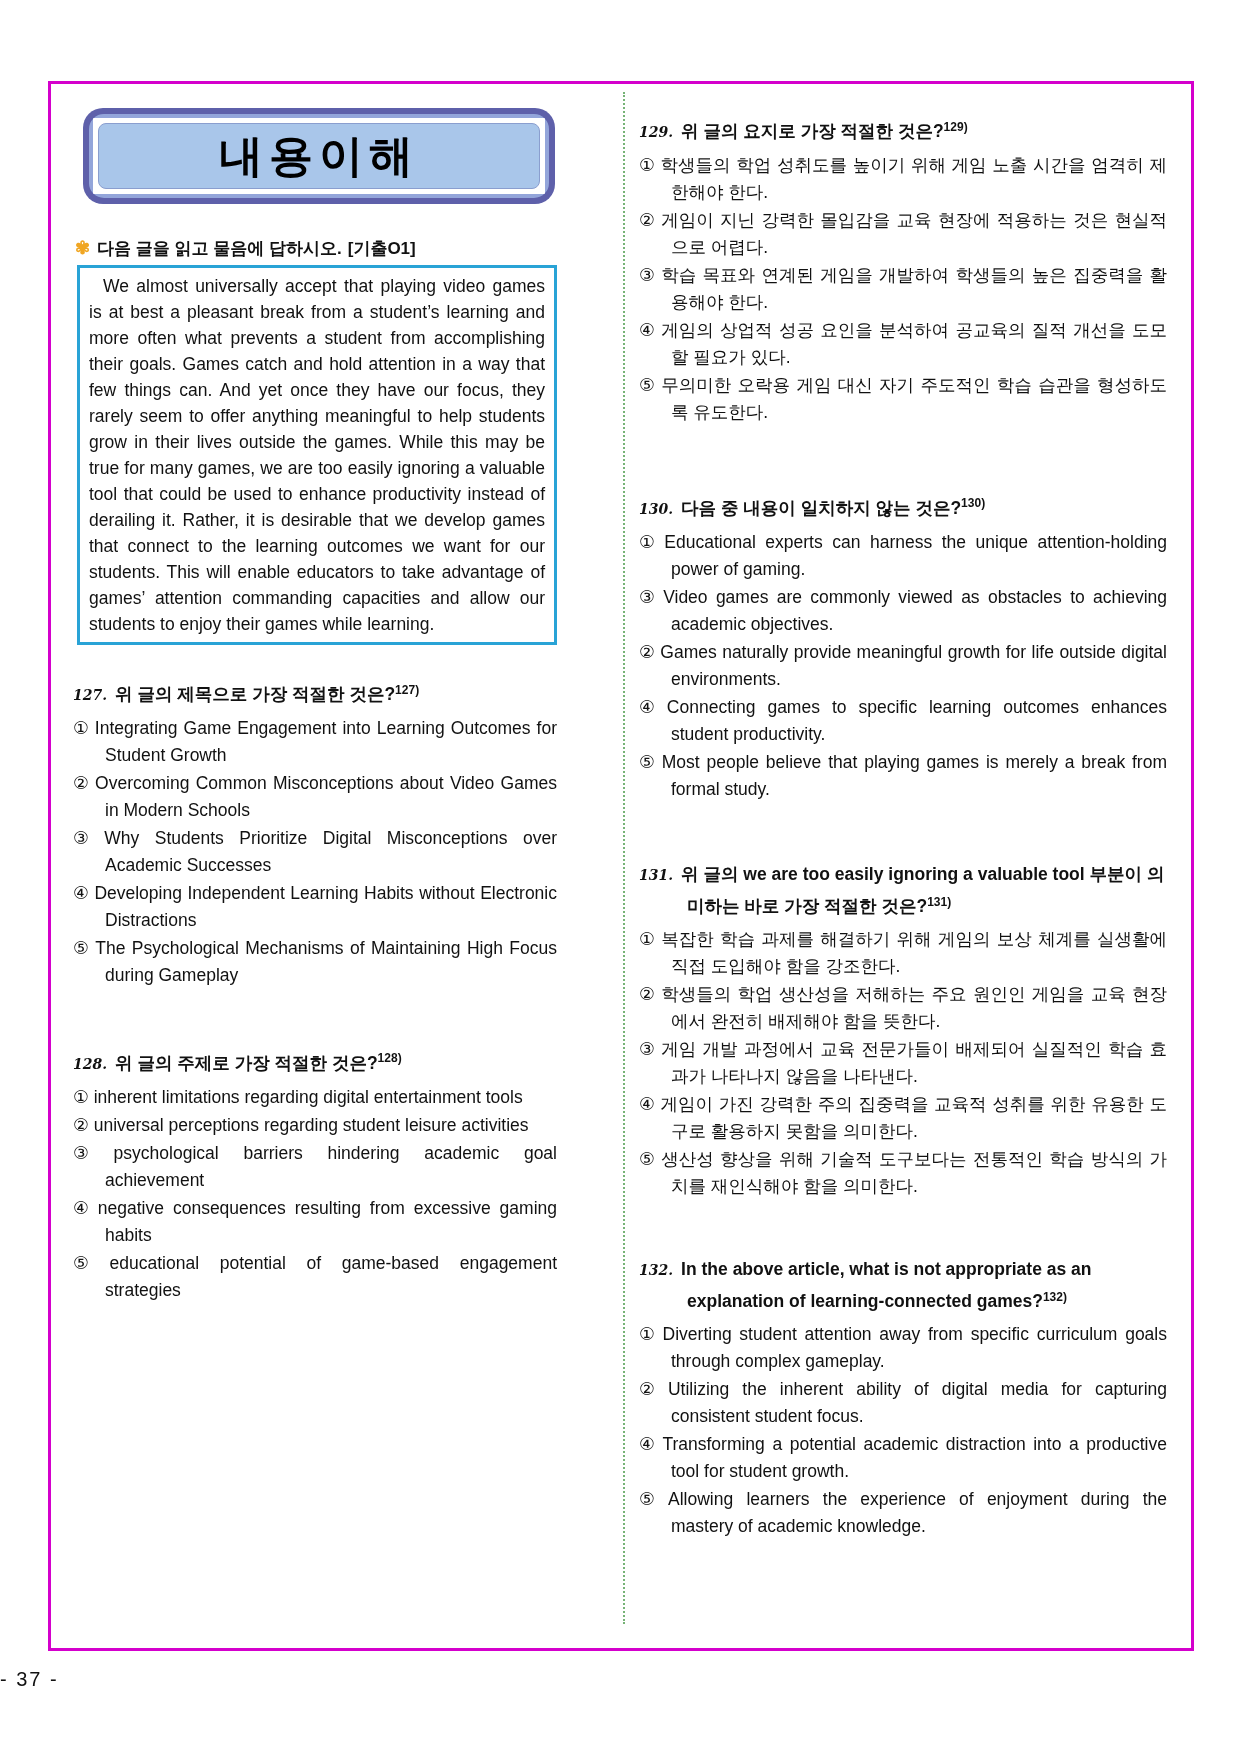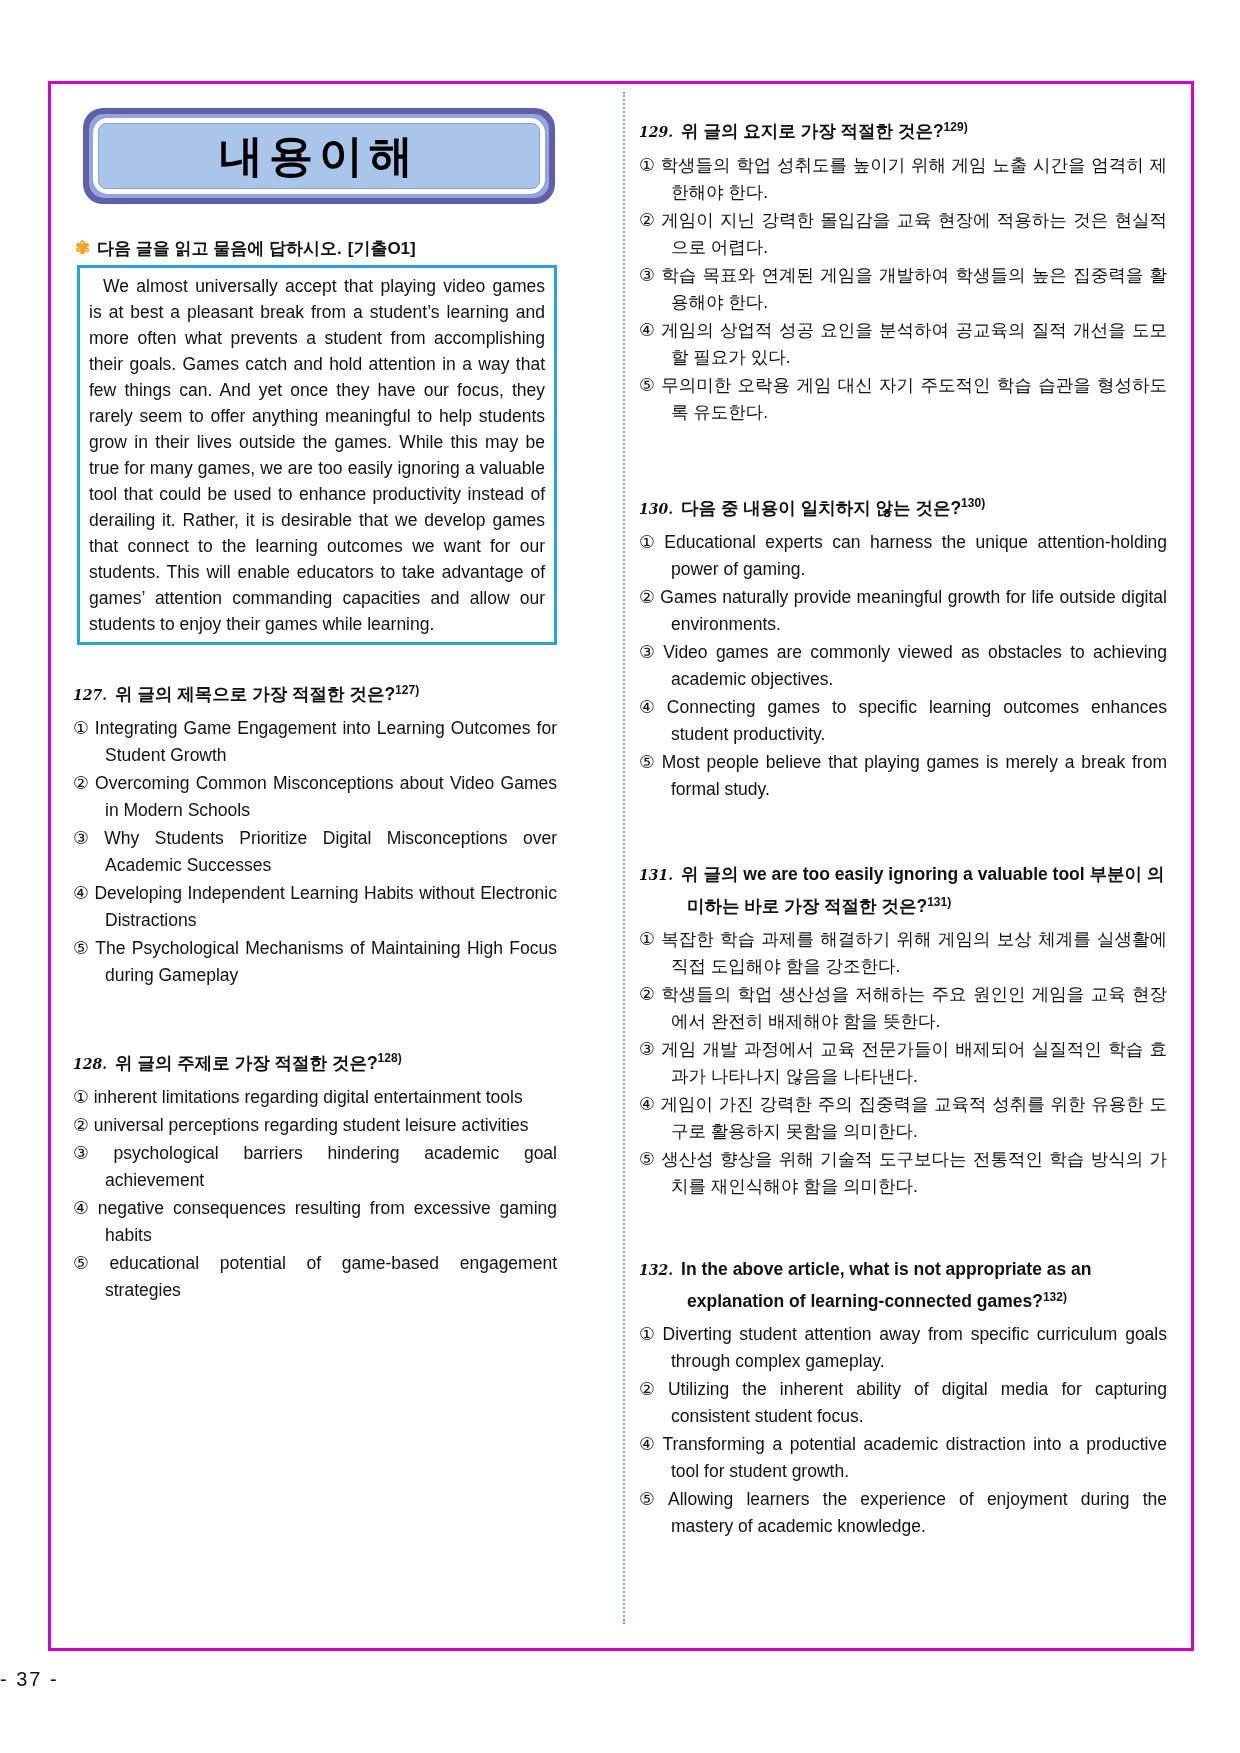--- a/index.html
+++ b/index.html
@@ -16,21 +16,21 @@
     position:absolute; left:572px; top:8px; bottom:24px; width:0;
     border-left:2px dotted #76b376;
   }
   .col { position:absolute; top:0; }
   .col-left  { left:22px;  width:484px; }
   .col-right { left:588px; width:528px; }
 
   
   .tb1 { margin:24px 2px 0 10px; border-radius:20px; background:#5e60aa; padding:6px; }
   .tb2 { border-radius:15px; background:#93a5da; padding:4px; }
-  .tb3 { border-radius:15px; background:#ffffff; padding:5px; }
+  .tb3 { border-radius:1px; background:#ffffff; padding:5px; }
   .tb4 { border-radius:8px; background:#a9c6ea; border:1px solid #8a9ecf; text-align:center; }
   .title-text {
     font-size:44px; font-weight:900; letter-spacing:6px; line-height:64px; color:#000;
   }
 
   
   .instr { margin:32px 0 0 2px; font-size:17px; font-weight:700; line-height:24px; }
   .flower { color:#f0a623; font-size:18px; margin-right:7px; }
   .src-tag { margin-left:6px; }
 
@@ -130,22 +130,22 @@
       <div class="opt"><span class="mark">③</span><span>학습 목표와 연계된 게임을 개발하여 학생들의 높은 집중력을 활용해야 한다.</span></div>
       <div class="opt"><span class="mark">④</span><span>게임의 상업적 성공 요인을 분석하여 공교육의 질적 개선을 도모할 필요가 있다.</span></div>
       <div class="opt"><span class="mark">⑤</span><span>무의미한 오락용 게임 대신 자기 주도적인 학습 습관을 형성하도록 유도한다.</span></div>
     </div>
 
     <div class="q q130">
       <div class="qhead">
         <span class="qnum">130.</span><span class="qprompt">다음 중 내용이 일치하지 않는 것은?</span><sup class="fn">130)</sup>
       </div>
       <div class="opt"><span class="mark">①</span><span>Educational experts can harness the unique attention-holding power of gaming.</span></div>
+      <div class="opt"><span class="mark">③</span><span>Video games are commonly viewed as obstacles to achieving academic objectives.</span></div>
       <div class="opt"><span class="mark">②</span><span>Games naturally provide meaningful growth for life outside digital environments.</span></div>
-      <div class="opt"><span class="mark">③</span><span>Video games are commonly viewed as obstacles to achieving academic objectives.</span></div>
       <div class="opt"><span class="mark">④</span><span>Connecting games to specific learning outcomes enhances student productivity.</span></div>
       <div class="opt"><span class="mark">⑤</span><span>Most people believe that playing games is merely a break from formal study.</span></div>
     </div>
 
     <div class="q q131">
       <div class="qhead">
         <span class="qnum">131.</span><span class="qprompt">위 글의 we are too easily ignoring a valuable tool 부분이 의미하는 바로 가장 적절한 것은?</span><sup class="fn">131)</sup>
       </div>
       <div class="opt"><span class="mark">①</span><span>복잡한 학습 과제를 해결하기 위해 게임의 보상 체계를 실생활에 직접 도입해야 함을 강조한다.</span></div>
       <div class="opt"><span class="mark">②</span><span>학생들의 학업 생산성을 저해하는 주요 원인인 게임을 교육 현장에서 완전히 배제해야 함을 뜻한다.</span></div>

